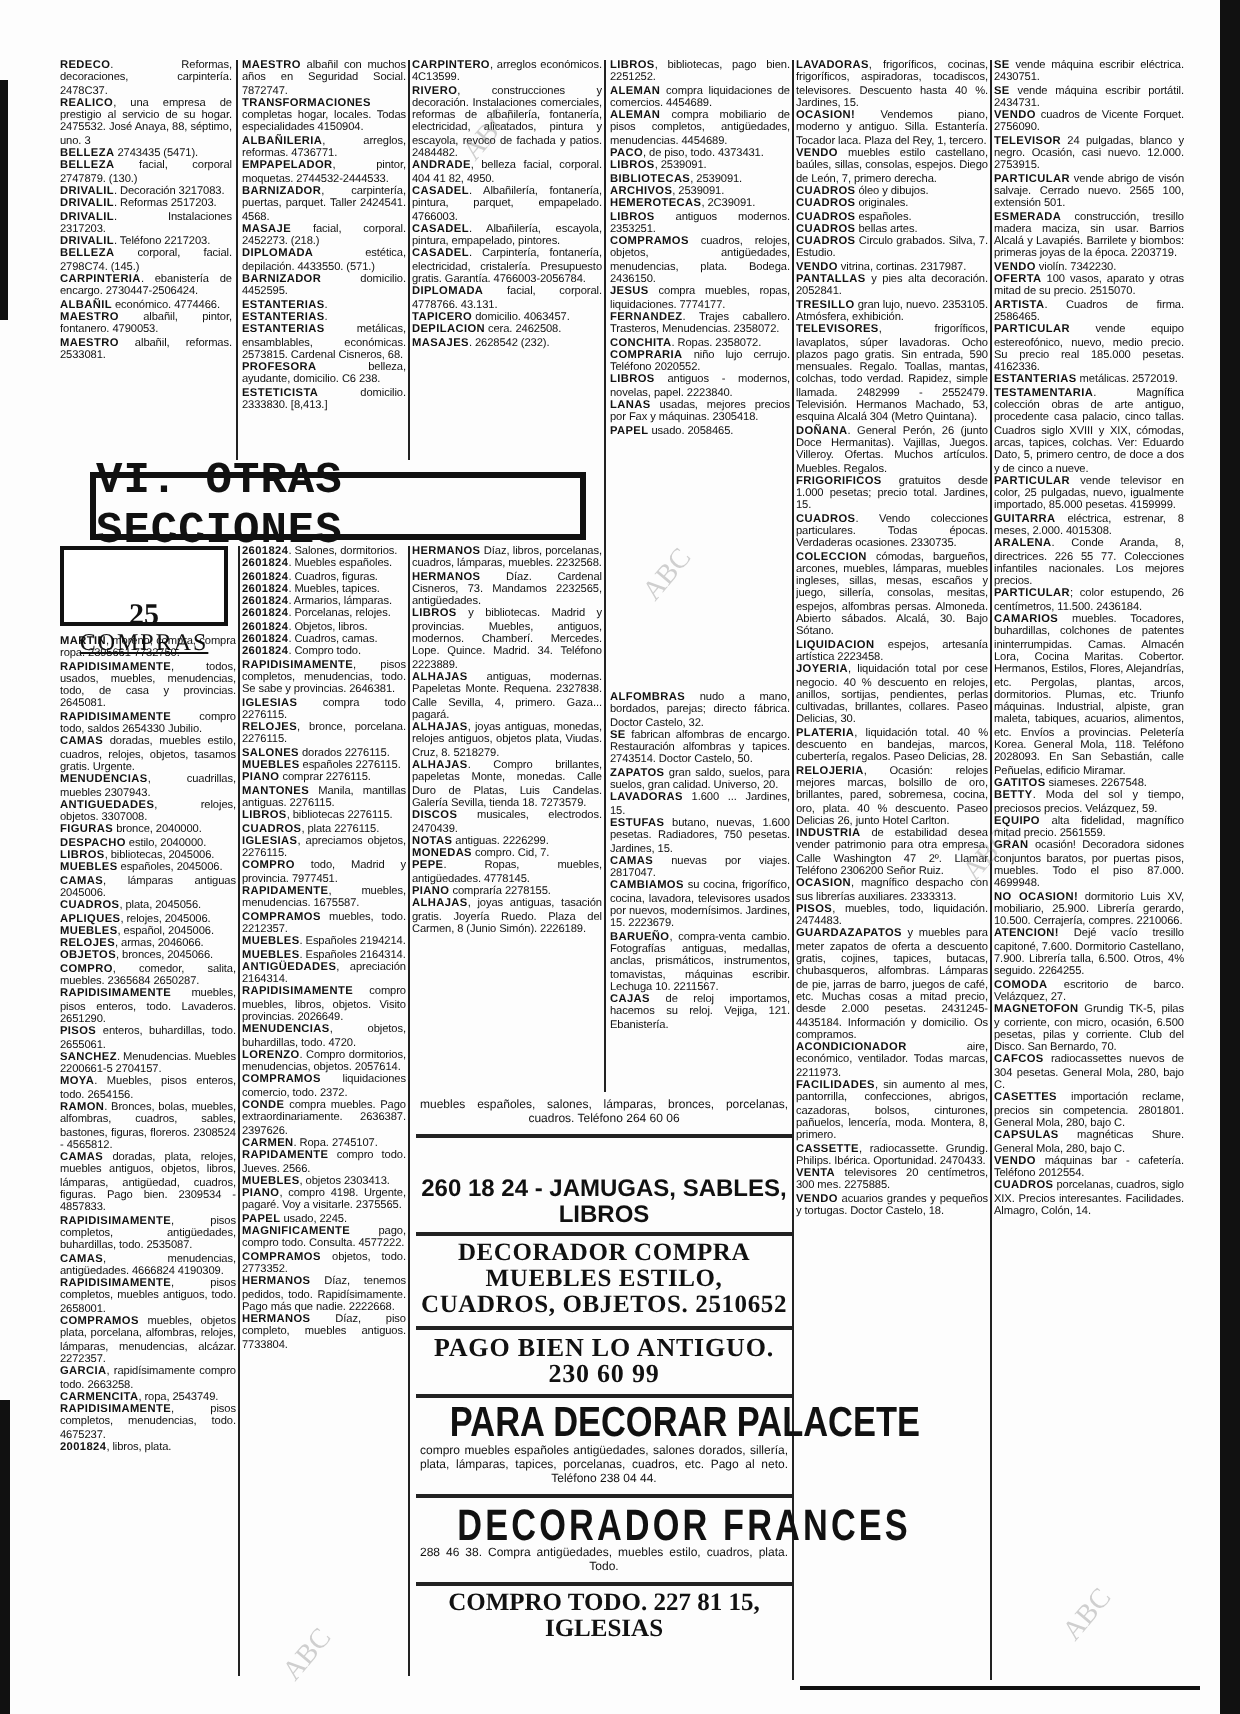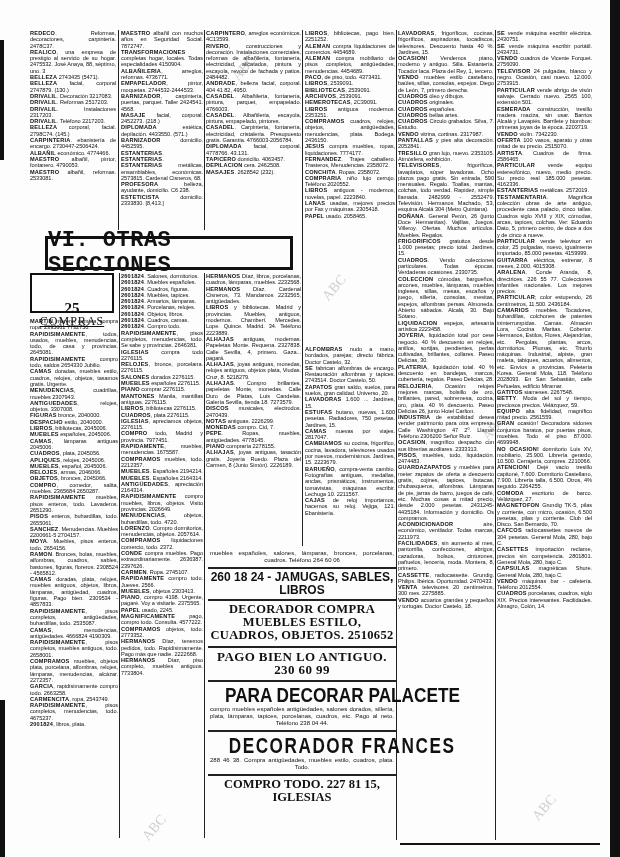--- a/index.html
+++ b/index.html
@@ -30,21 +30,21 @@
   .colB { left: 121px; top: 273px; width: 82px; height: 565px; }
   .colC { left: 206px; top: 273px; width: 95px; height: 270px; }
   .colD { left: 305px; top: 226px; width: 90px; height: 70px; }
   .colE { left: 305px; top: 346px; width: 90px; height: 200px; }
   .display { position: absolute; left: 208px; top: 548px; width: 188px; }
   .dad { border-bottom: 2px solid #222; text-align: center; padding: 2px 0 3px; }
   .dad .hd { font-family: "Liberation Serif", serif; font-weight: 900; line-height: 1.05; }
   .dad .tx { font-size: 6px; line-height: 7px; text-align: justify; text-align-last: center; padding: 0 2px; }
   .d1 .hd { font-size: 12px; letter-spacing: 0.5px; }
   .d2 .hd { font-size: 17px; letter-spacing: 1px; }
-  .d3 .hd { font-size: 12px; letter-spacing: 0px; font-family: "Liberation Sans", sans-serif; }
+  .d3 .hd { font-size: 12px; letter-spacing: 0px; font-family: "Liberation Sans", sans-serif; margin-top: 17px; }
   .d4 .hd { font-size: 12.5px; letter-spacing: 0.3px; }
   .d5 .hd { font-size: 13px; letter-spacing: 0.4px; }
   .d6 .hd { font-size: 21px; letter-spacing: 0px; font-family: "Liberation Sans", sans-serif; transform: scaleX(0.82); transform-origin: center; white-space: nowrap; }
   .d7 .hd { font-size: 22px; letter-spacing: 2px; font-family: "Liberation Sans", sans-serif; transform: scaleX(0.78); white-space: nowrap; }
   .d8 .hd { font-size: 12.5px; letter-spacing: 0px; border-bottom: none; }
   .d8 { border-bottom: none; }
   .watermark { position: absolute; color: rgba(120,120,120,0.35); font-family: "Liberation Serif", serif; font-size: 14px; transform: rotate(-50deg); pointer-events: none; }
 </style>
 </head>
 <body>

